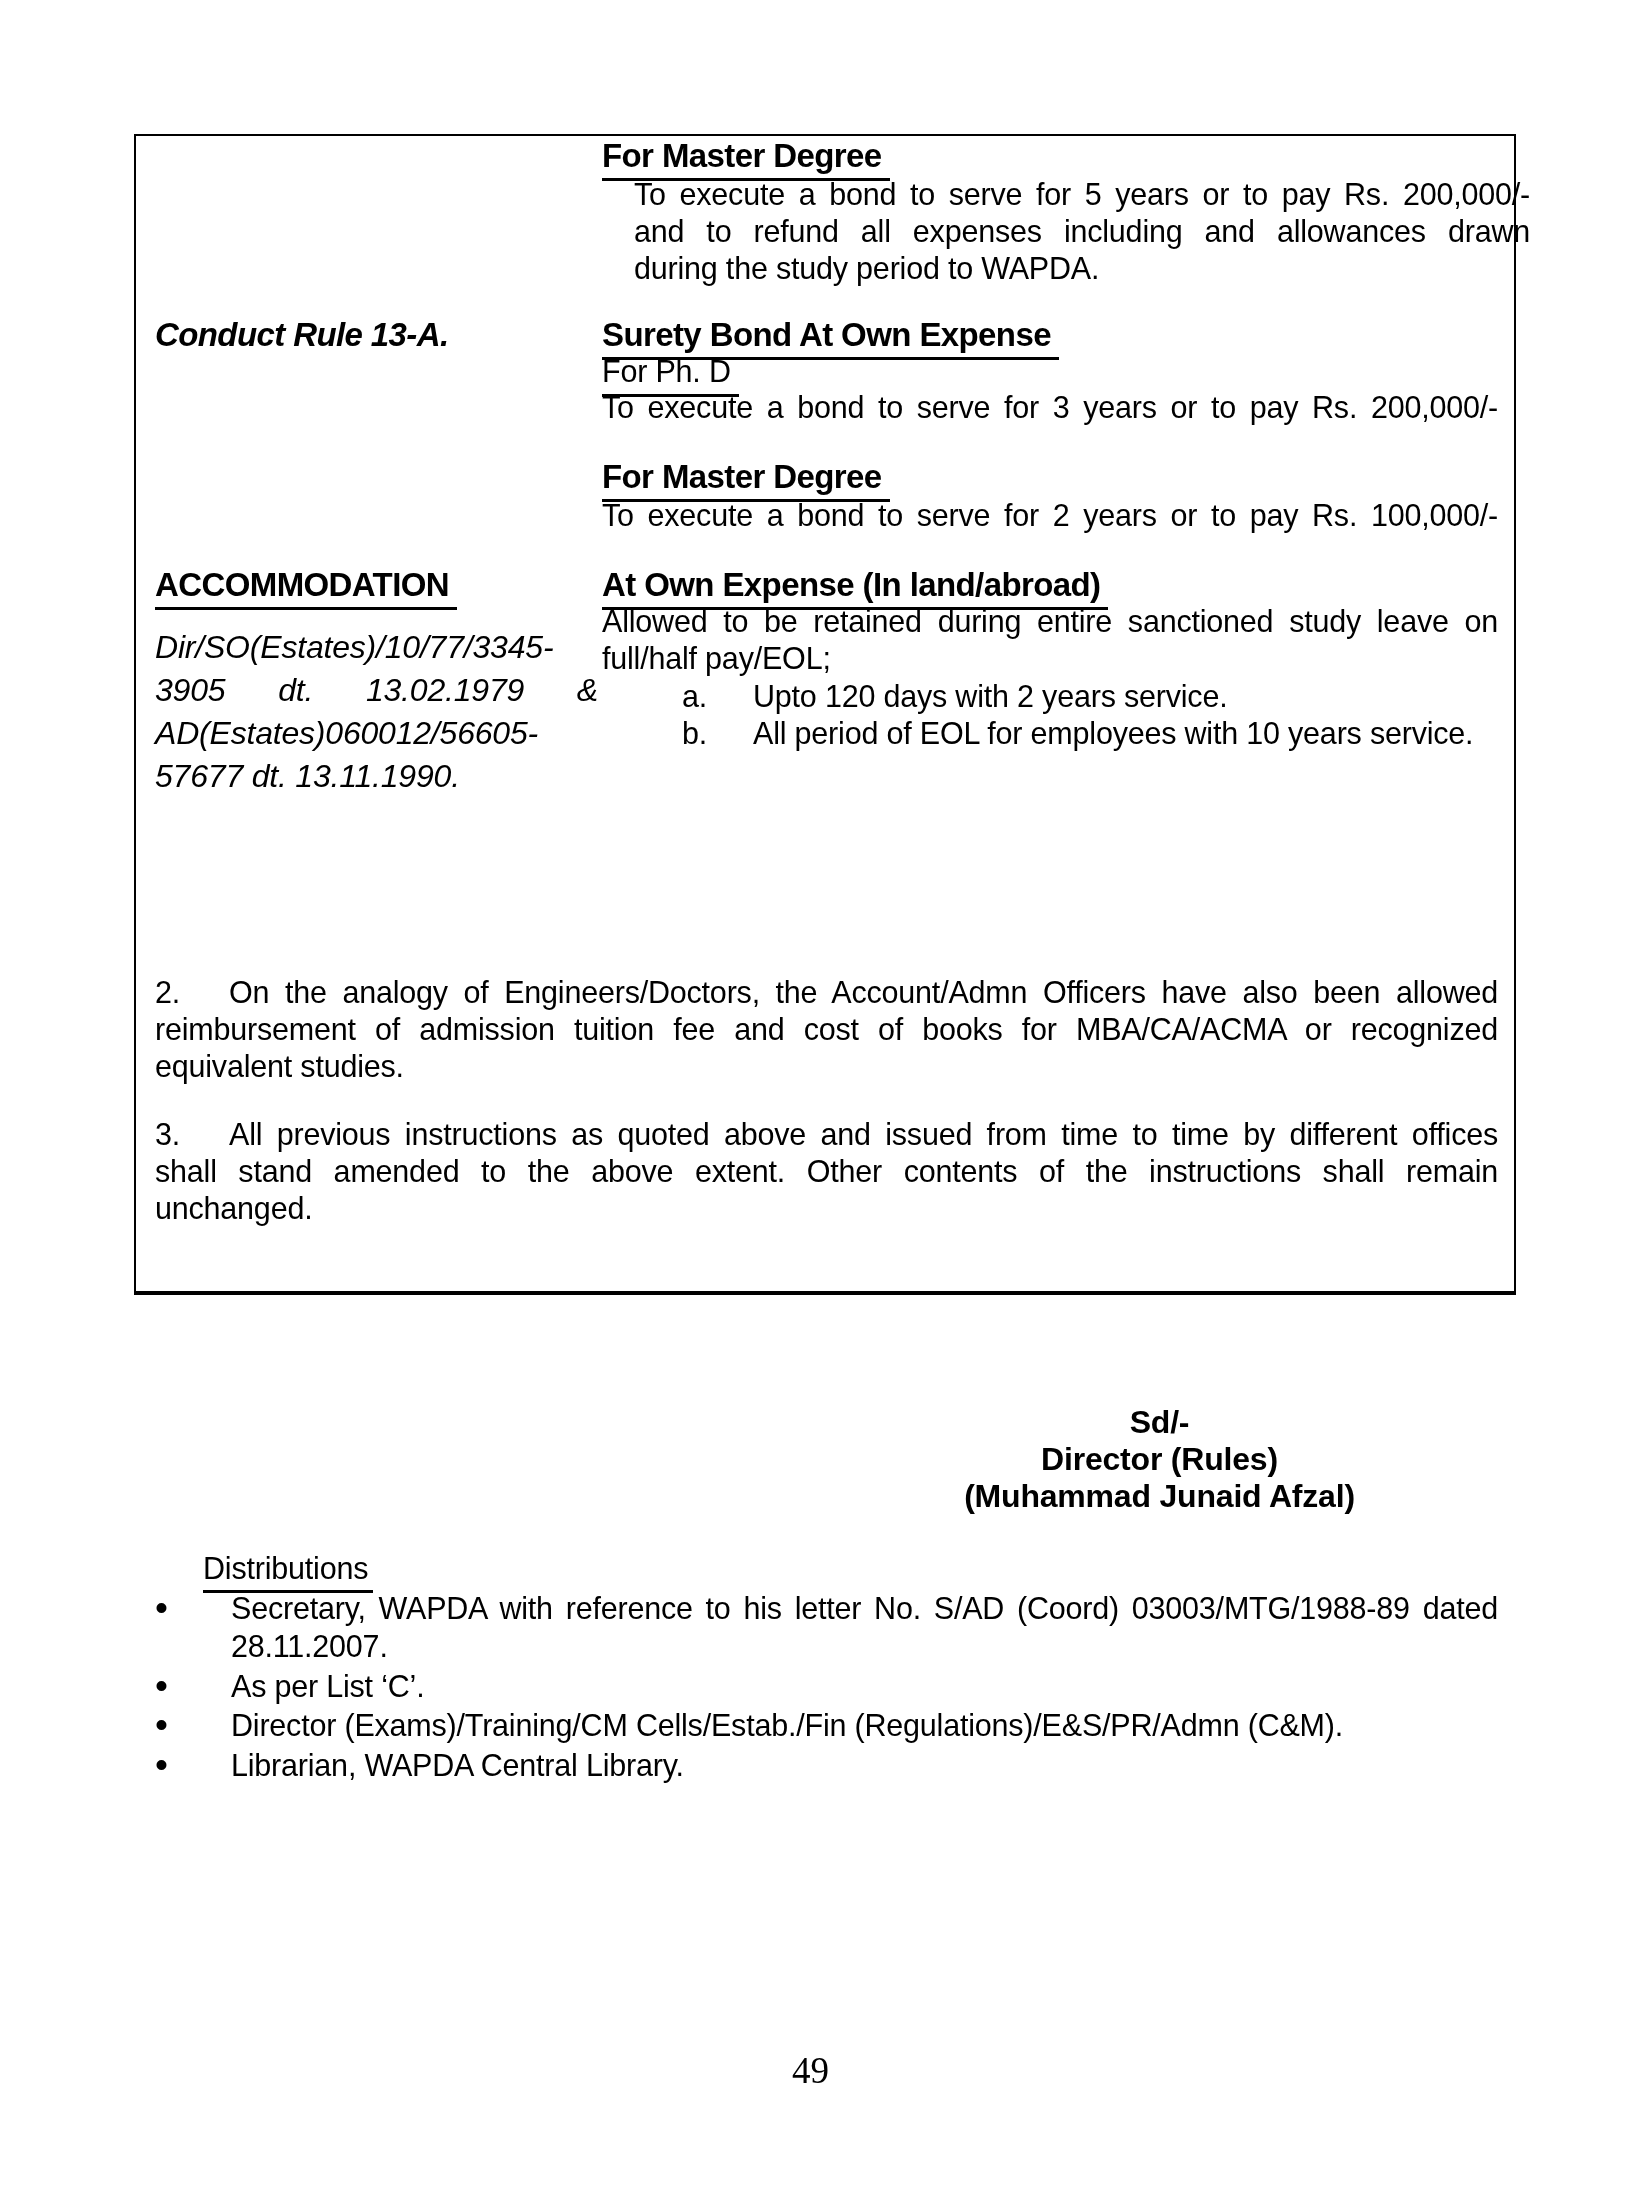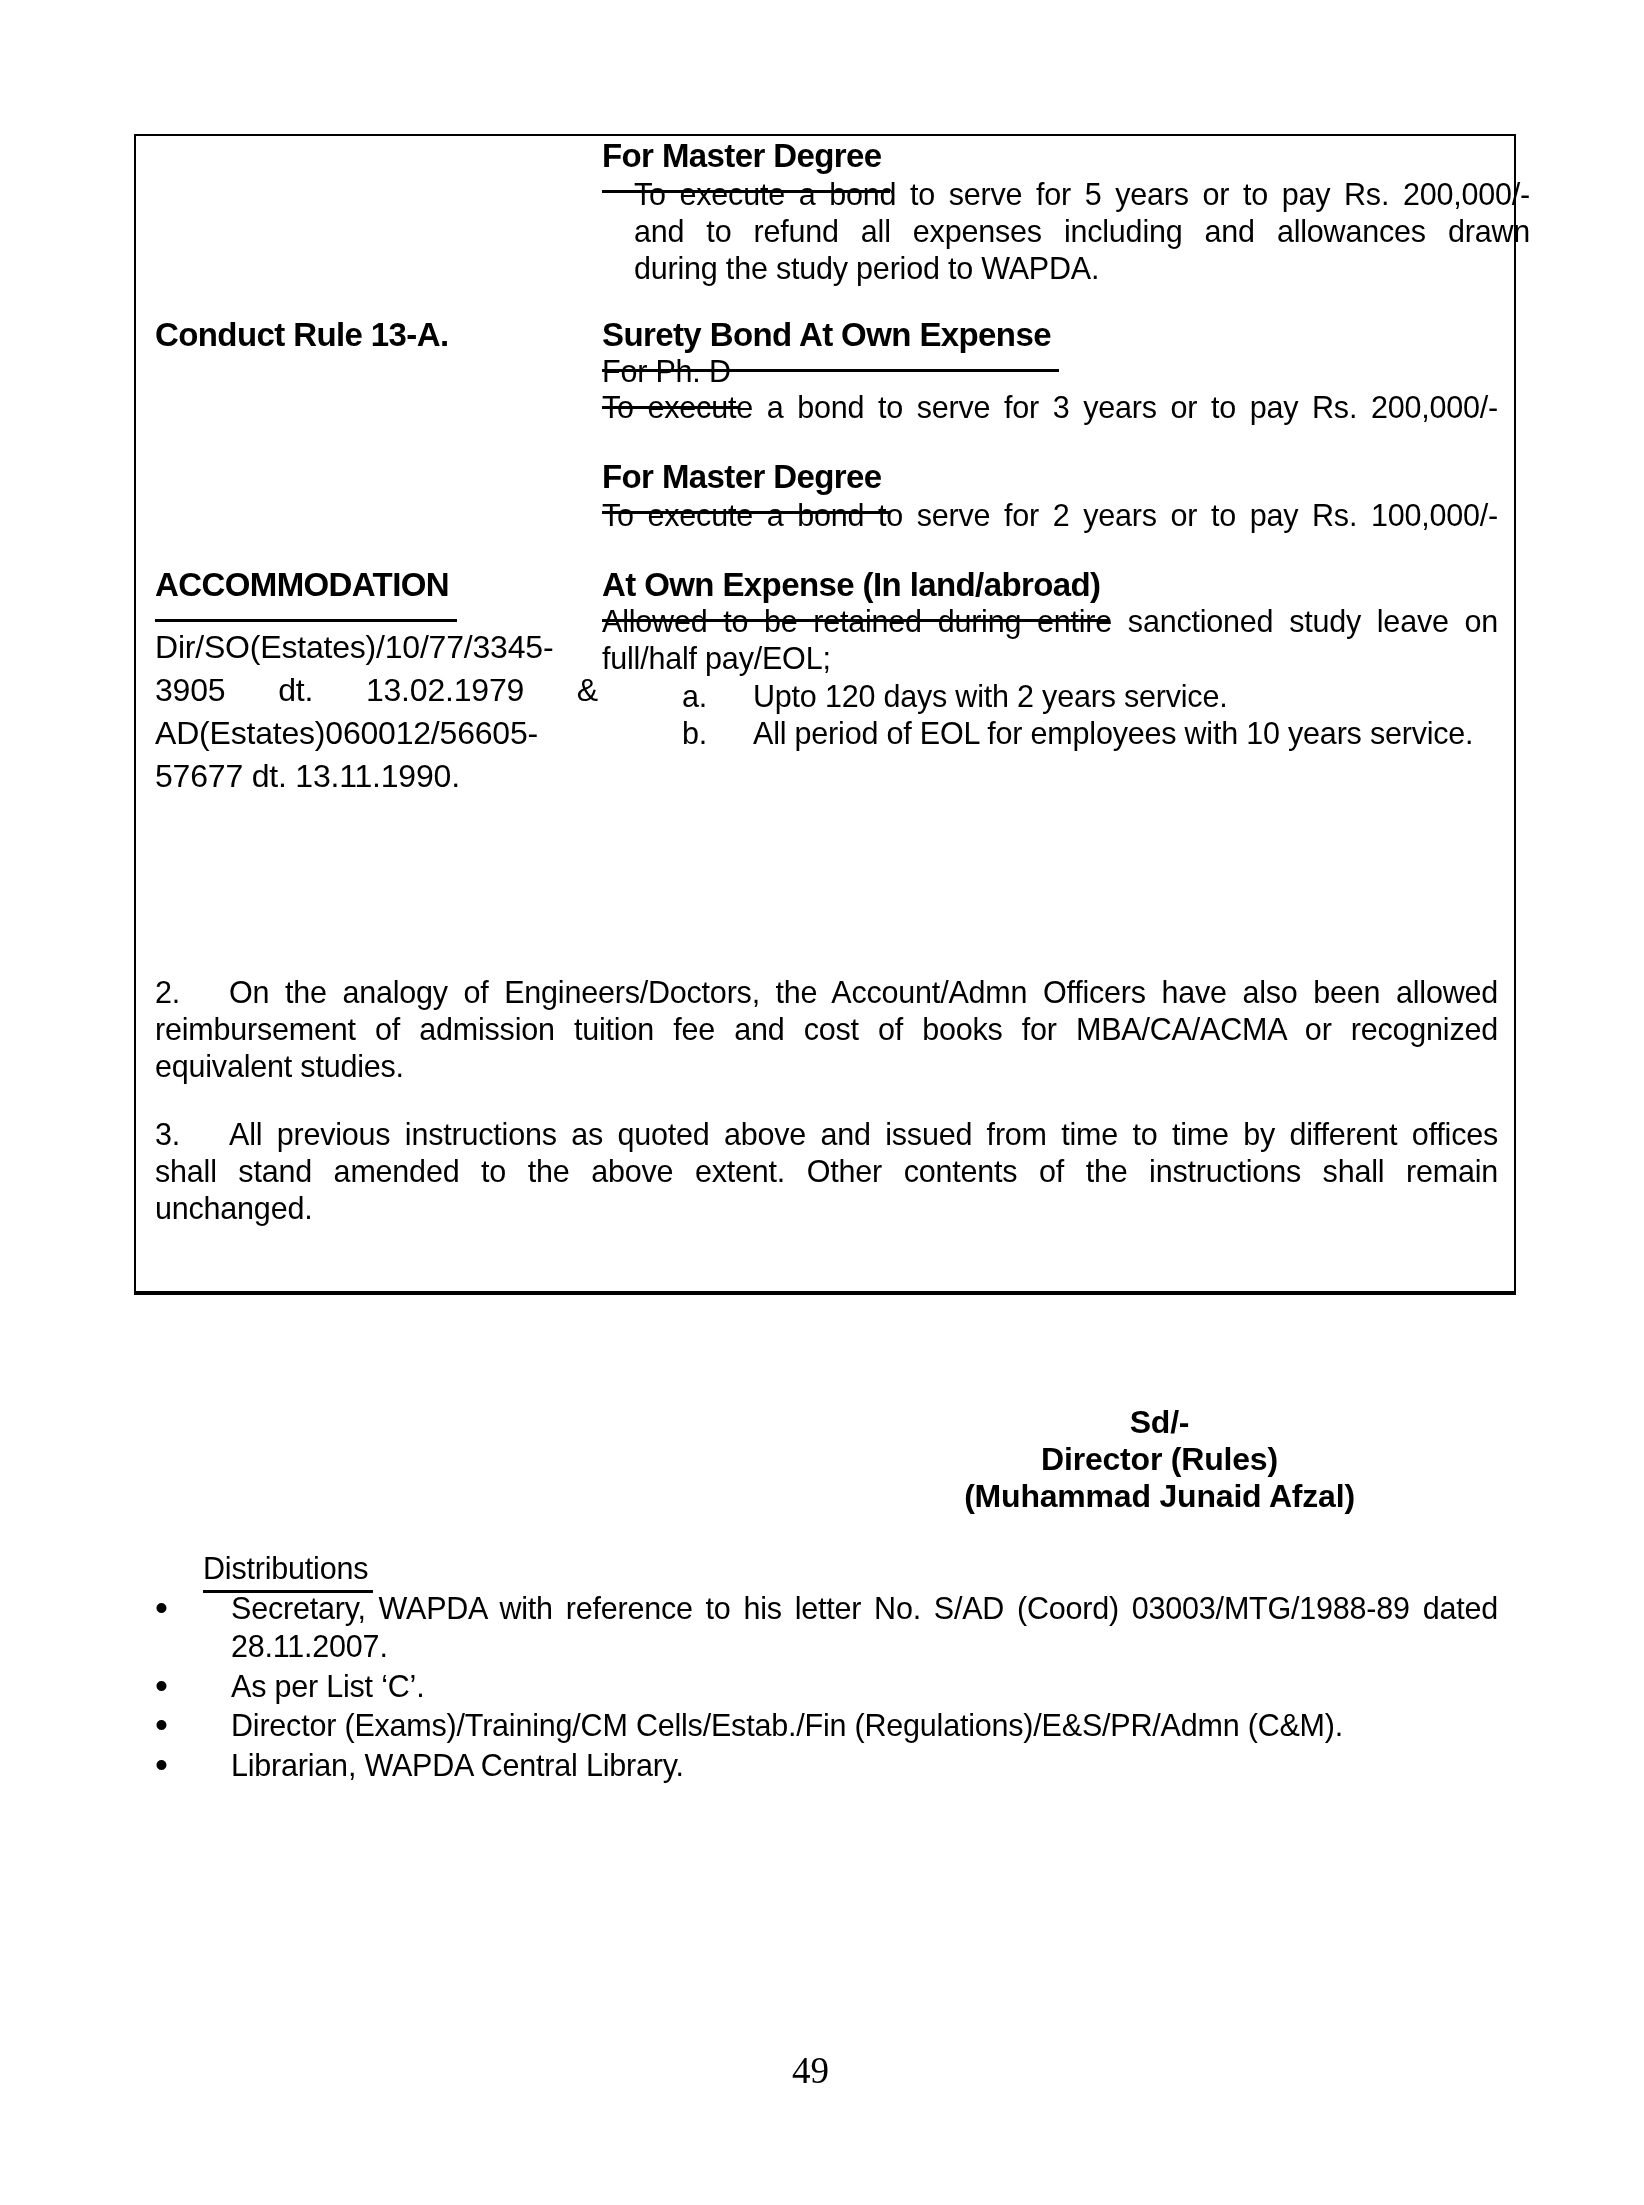--- a/index.html
+++ b/index.html
@@ -10,30 +10,30 @@
     font-family:"Liberation Sans",sans-serif;
     color:#000;
     font-size:30.5px;
     line-height:37px;
     letter-spacing:-0.2px;
     overflow:hidden;
   }
   .abs{position:absolute;}
   .h{font-size:33px;font-weight:700;letter-spacing:-0.6px;}
   
-  .hu{display:inline-block;border-bottom:3.2px solid #000;padding:0 8px 16px 0;}
+  .hu{display:inline-block;border-bottom:3.2px solid #000;padding:0 8px 4px 0;}
   .du{display:inline-block;border-bottom:3.2px solid #000;padding:0 4.8px 3.2px 0;margin-left:48px;}
   .jl{text-align:justify;text-align-last:justify;}
   .box{
     left:134px;top:134px;width:1382px;height:1161px;
     border:2.4px solid #000;border-bottom-width:4px;
     box-sizing:border-box;
   }
   .rcol{width:896px;}
-  .lcol{width:443px;}
+  .lcol{width:443px;font-style:italic;}
   .ref{font-size:32px;line-height:43px;}
   .abrow{position:relative;padding-left:151px;}
   .abmark{position:absolute;left:80px;top:0;}
   .numrow{display:flex;}
   .pnum{flex:0 0 74px;}
   .ptext{flex:1;}
   .pwide{width:1343px;}
   .sig{width:713px;text-align:center;font-weight:700;font-size:32px;}
   .brow{display:flex;}
   .brow + .brow{margin-top:1.6px;}

